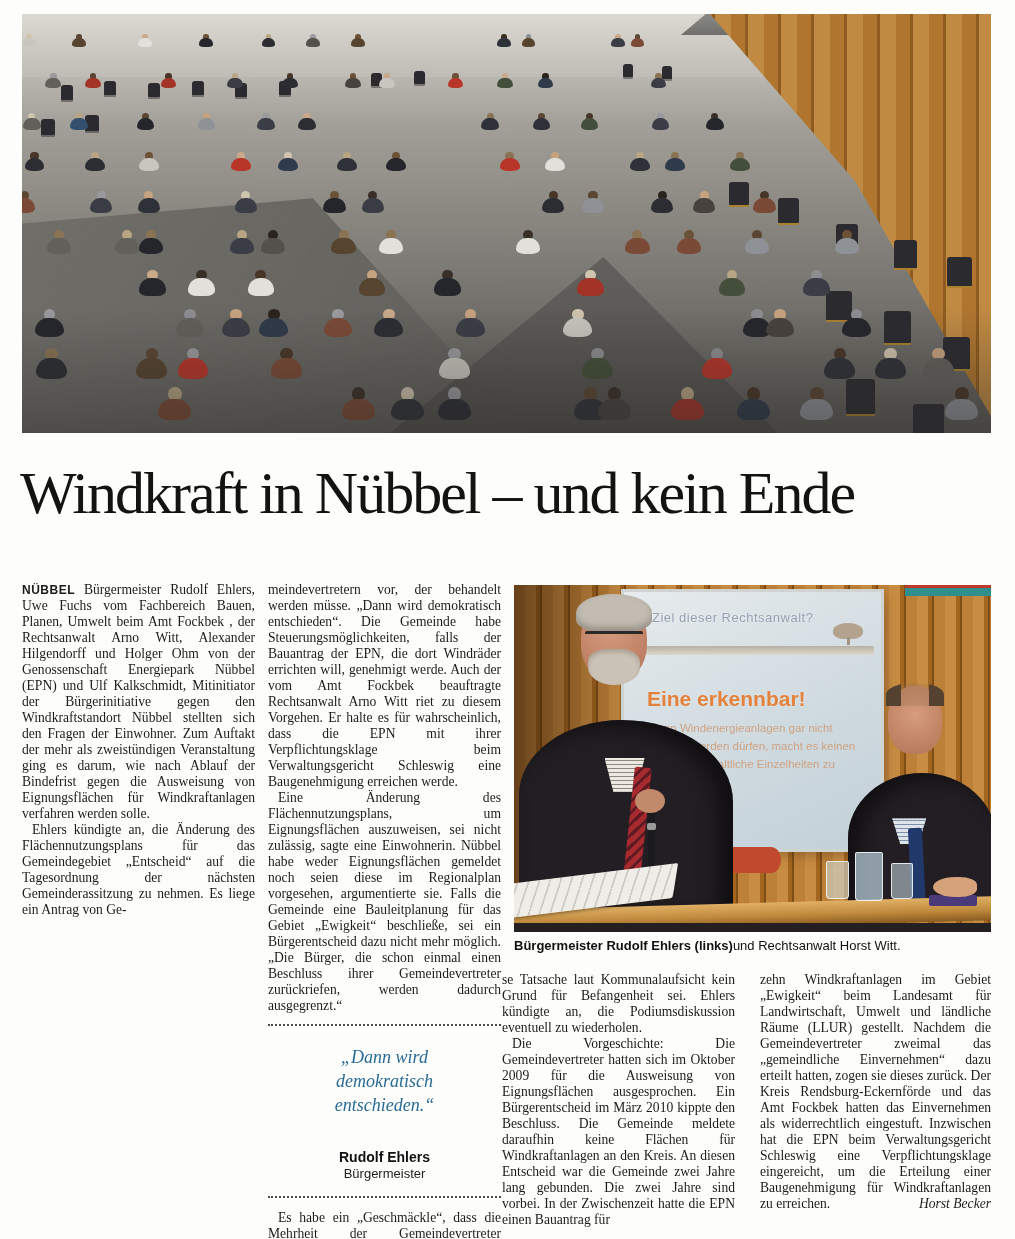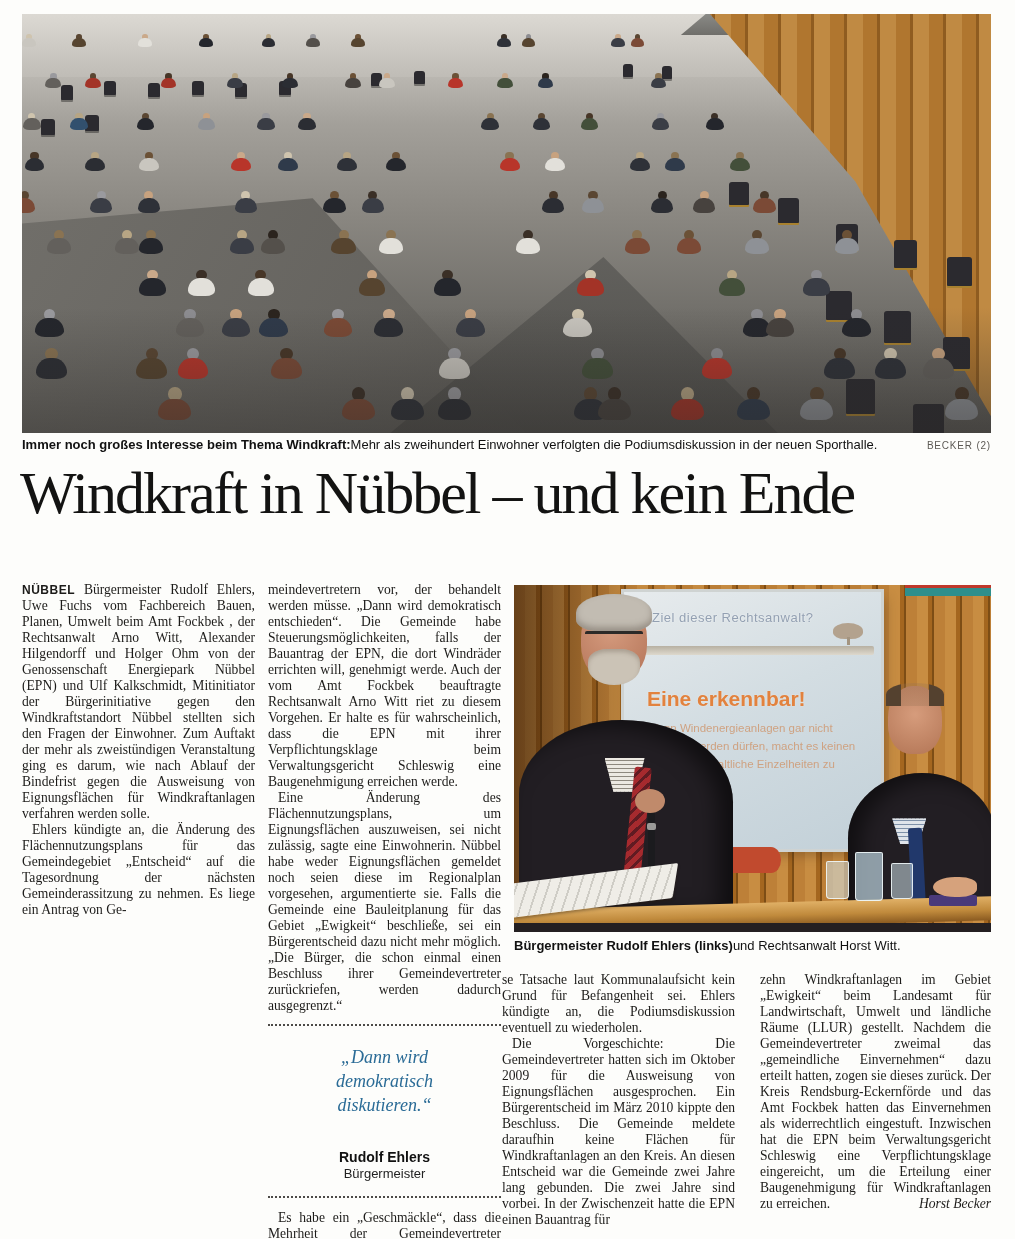--- a/index.html
+++ b/index.html
@@ -597,39 +597,34 @@
           <span class="pp-h" style="width: 13.42px; height: 13.42px; background: rgb(90, 70, 50);"></span>
           <span class="pp-b" style="width: 32.94px; height: 21.96px; background: rgb(142, 145, 150);"></span>
         </div>
         <div class="pp" style="left: 95.0999%; top: 87.7%; width: 36.6px; height: 39.04px;">
           <span class="pp-h" style="width: 13.42px; height: 13.42px; background: rgb(71, 54, 39);"></span>
           <span class="pp-b" style="width: 32.94px; height: 21.96px; background: rgb(142, 145, 150);"></span>
         </div>
       </div>
   </figure>
 
-  <div class="caption cap1">
-    <span class="cap-bold">Immer noch großes Interesse beim Thema Windkraft:</span>
-      <span> Mehr als zweihundert Einwohner verfolgten die Podiumsdiskussion in der neuen Sporthalle.</span>
-    <span class="credit">BECKER (2)</span>
-  </div>
 
   <h1 class="headline">Windkraft in Nübbel – und kein Ende</h1>
 
   <div class="col col1">
     <p class="body-p"><span class="loc">NÜBBEL</span> <span>Bürgermeister Rudolf Ehlers, Uwe Fuchs vom Fachbereich Bauen, Planen, Umwelt beim Amt Fockbek , der Rechtsanwalt Arno Witt, Alexander Hilgendorff und Holger Ohm von der Genossenschaft Energiepark Nübbel (EPN) und Ulf Kalkschmidt, Mitinitiator der Bürgerinitiative gegen den Windkraftstandort Nübbel stellten sich den Fragen der Einwohner. Zum Auftakt der mehr als zweistündigen Veranstaltung ging es darum, wie nach Ablauf der Bindefrist gegen die Ausweisung von Eignungsflächen für Windkraftanlagen verfahren werden solle.</span></p>
     <p class="body-p indent">Ehlers kündigte an, die Änderung des Flächennutzungsplans für das Gemeindegebiet „Entscheid“ auf die Tagesordnung der nächsten Gemeinderassitzung zu nehmen. Es liege ein Antrag von Ge-</p>
   </div>
 
   <div class="col col2">
     <p class="body-p">meindevertretern vor, der behandelt werden müsse. „Dann wird demokratisch entschieden“. Die Gemeinde habe Steuerungsmöglichkeiten, falls der Bauantrag der EPN, die dort Windräder errichten will, genehmigt werde. Auch der vom Amt Fockbek beauftragte Rechtsanwalt Arno Witt riet zu diesem Vorgehen. Er halte es für wahrscheinlich, dass die EPN mit ihrer Verpflichtungsklage beim Verwaltungsgericht Schleswig eine Baugenehmigung erreichen werde.</p>
     <p class="body-p indent">Eine Änderung des Flächennutzungsplans, um Eignungsflächen auszuweisen, sei nicht zulässig, sagte eine Einwohnerin. Nübbel habe weder Eignungsflächen gemeldet noch seien diese im Regionalplan vorgesehen, argumentierte sie. Falls die Gemeinde eine Bauleitplanung für das Gebiet „Ewigkeit“ beschließe, sei ein Bürgerentscheid dazu nicht mehr möglich. „Die Bürger, die schon einmal einen Beschluss ihrer Gemeindevertreter zurückriefen, werden dadurch ausgegrenzt.“</p>
     <div class="pullquote">
       <div class="dotted"></div>
-      <div class="pq-text">„Dann wird demokratisch diskutieren.“</div>
+      <div class="pq-text">„Dann wird demokratisch entschieden.“</div>
       <div class="pq-name">Rudolf Ehlers</div>
       <div class="pq-role">Bürgermeister</div>
       <div class="dotted"></div>
     </div>
     <p class="body-p indent after-quote">Es habe ein „Geschmäckle“, dass die Mehrheit der Gemeindevertreter Mitglieder der EPN seien, meinte ein Einwohner. Rudolf Ehlers betonte, dass die-</p>
   </div>
 
   <figure class="photo2">
     <div class="shade-l"></div>
     <div class="topstrip"></div>

